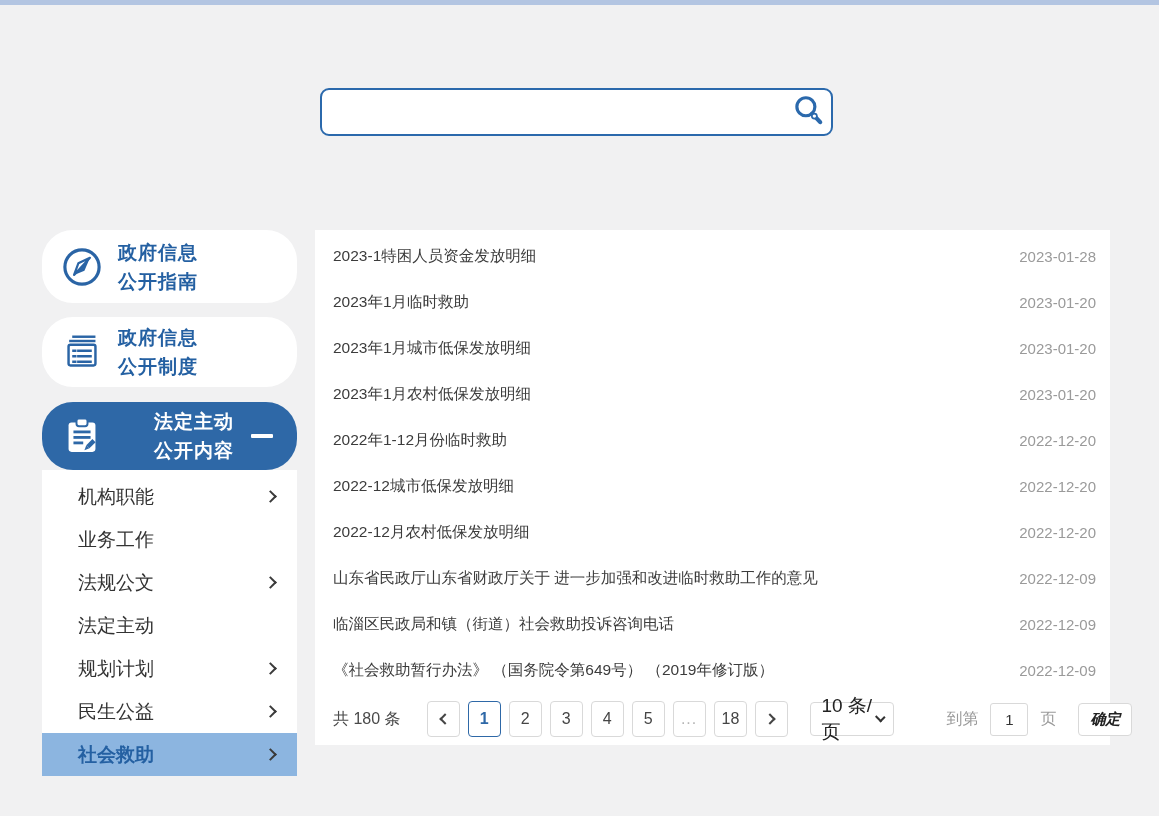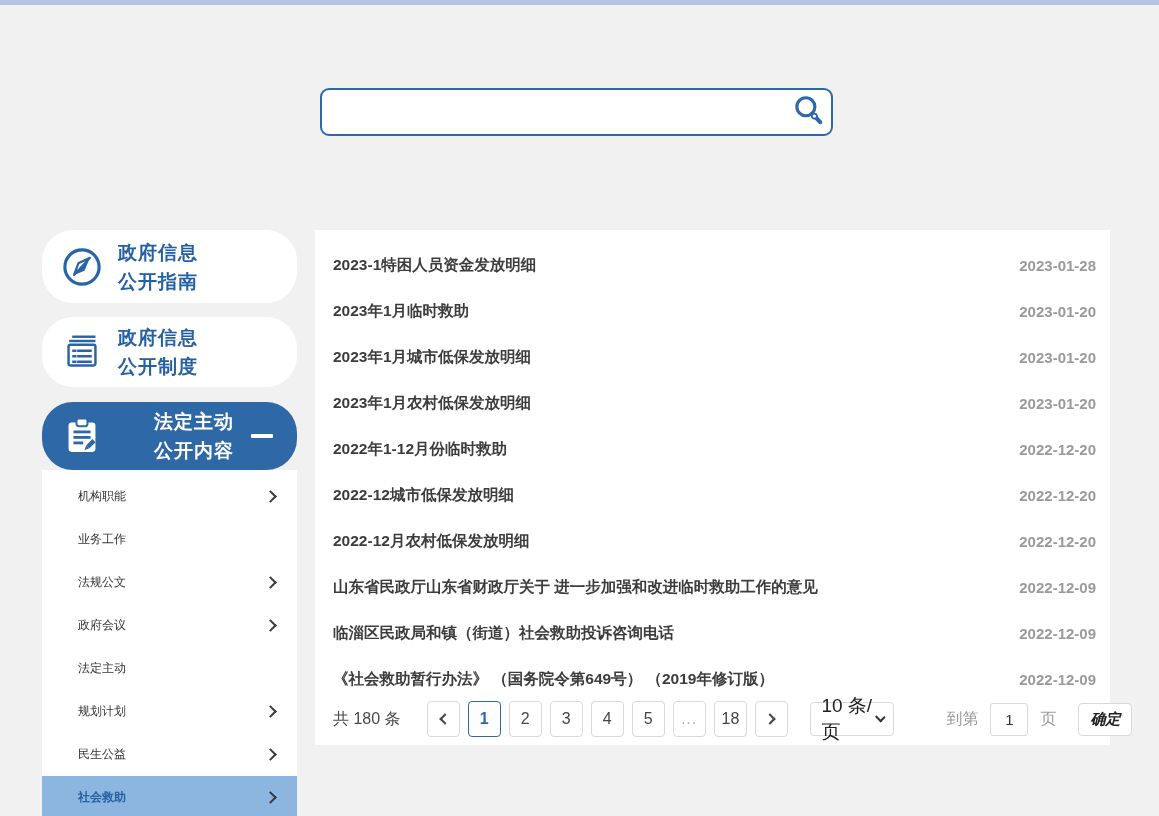--- a/index.html
+++ b/index.html
@@ -41,34 +41,34 @@
   .side-card .icon-wrap { width:44px; height:44px; flex:0 0 44px; display:flex; align-items:center; justify-content:center; }
   .side-card .labels { margin-left:14px; font-size:19px; font-weight:600; color:#2460a2; line-height:29px; letter-spacing:1px; }
   .side-card.c3 .labels { color:#fff; }
   .minus-indicator {
     position:absolute; right:24px; top:50%; margin-top:-2px;
     width:22px; height:4px; background:#fff; border-radius:1px;
   }
   .submenu { width:255px; background:#fff; padding-top:5px; }
   .submenu-item {
     height:43px; display:flex; align-items:center; justify-content:space-between;
-    padding:0 22px 0 36px; font-size:12px; color:#333; cursor:pointer;
+    padding:0 22px 0 36px; font-size:19px; color:#333; cursor:pointer;
   }
   .submenu-item.active { background:#8cb5e0; color:#2460a2; font-weight:bold; }
   .chev {
     width:9px; height:9px; border-top:2px solid #3a3a3a; border-right:2px solid #3a3a3a;
     transform:rotate(45deg); flex:0 0 auto;
   }
   .chev.hidden { visibility:hidden; }
   
   .main-card {
     position:absolute; left:315px; top:230px; width:795px; height:515px;
     background:#fff;
   }
-  .news-list { padding-top:12px;font-weight:bold; }
+  .news-list { padding-top:3px; }
   .news-row {
     height:46px; display:flex; align-items:center; justify-content:space-between;
     padding:0 14px 0 18px; cursor:pointer;
   }
   .news-title { font-size:15.5px; color:#3c3c3c; white-space:nowrap; overflow:hidden; text-overflow:ellipsis; }
   .news-date { font-size:15px; color:#9a9a9a; margin-left:20px; flex:0 0 auto; }
   
   .pager {
     position:absolute; left:0; bottom:0; width:894px; height:52px;
     display:flex; align-items:center; padding:0 14px 0 18px;
@@ -186,24 +186,20 @@
     <div class="submenu-item">
       <span>机构职能</span>
       <span class="chev"></span>
     </div>
     <div class="submenu-item">
       <span>业务工作</span>
       <span class="chev hidden"></span>
     </div>
     <div class="submenu-item">
       <span>法规公文</span>
-      <span class="chev"></span>
-    </div>
-    <div class="submenu-item">
-      <span>政府会议</span>
       <span class="chev"></span>
     </div>
     <div class="submenu-item">
       <span>法定主动</span>
       <span class="chev hidden"></span>
     </div>
     <div class="submenu-item">
       <span>规划计划</span>
       <span class="chev"></span>
     </div>

